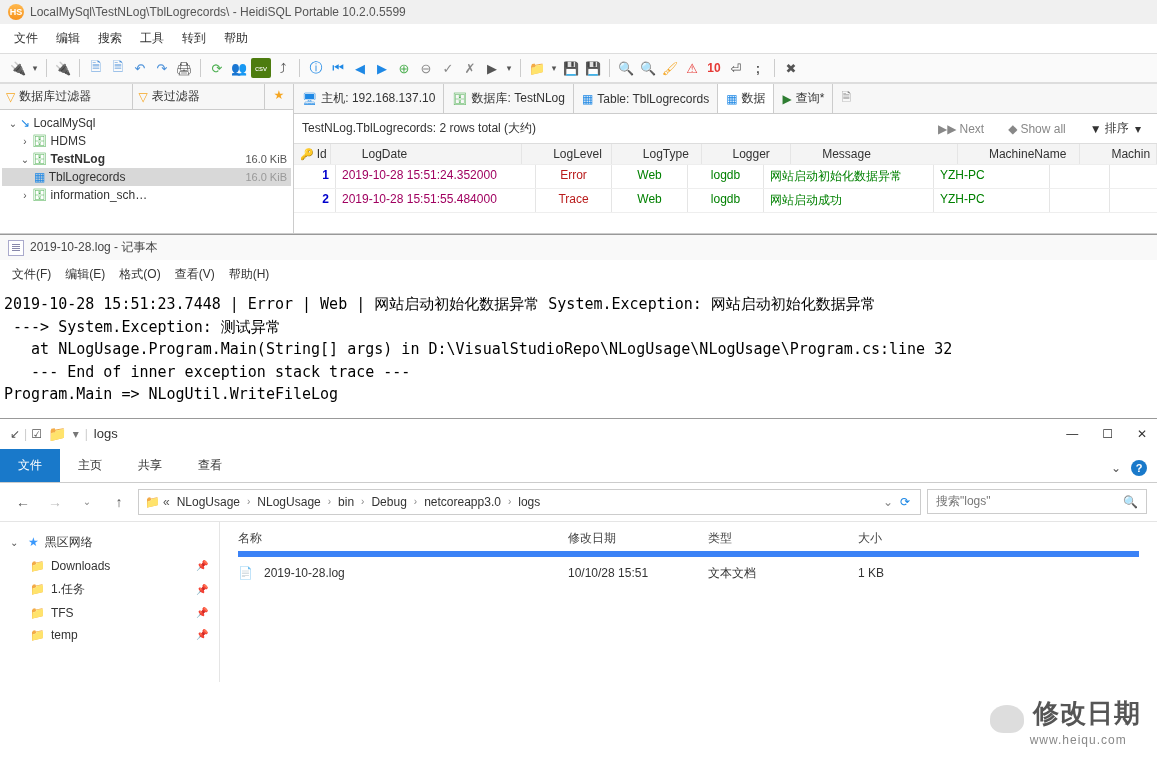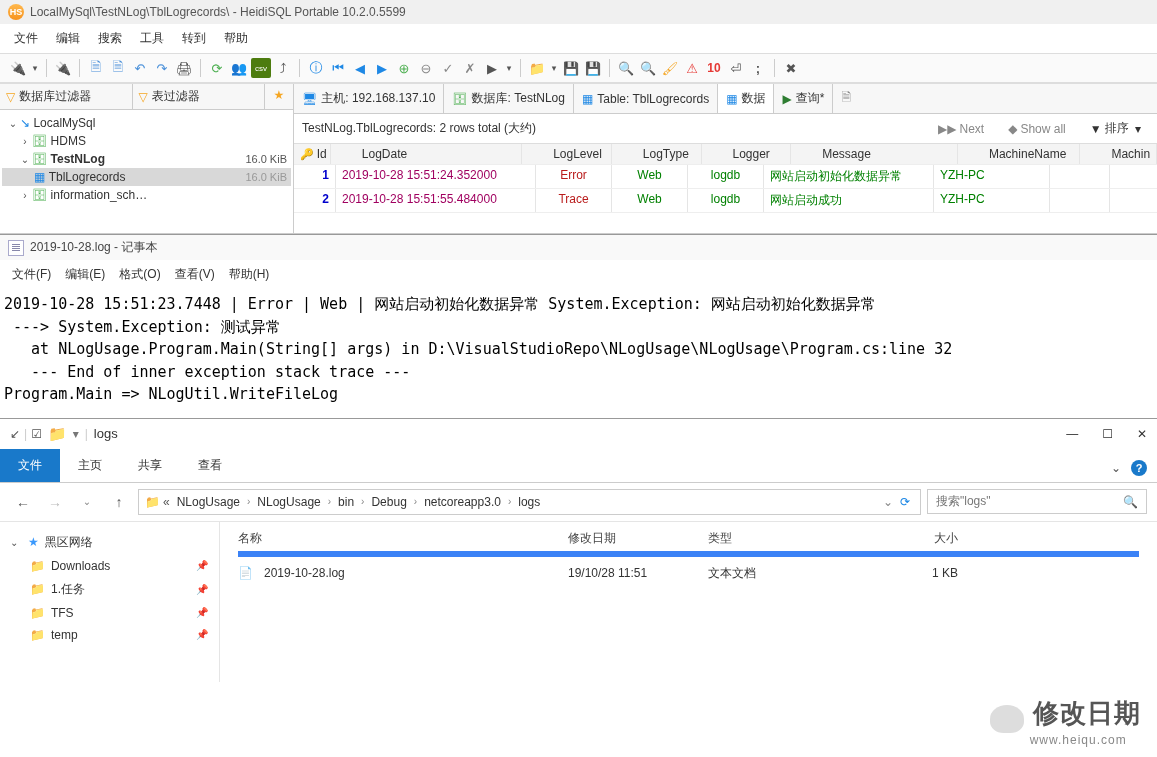--- a/index.html
+++ b/index.html
@@ -91,21 +91,21 @@
 .ex-nav .qchev { width:12px; font-size:10px; color:#555;}
 .ex-nav .star { color:#3b99fc;}
 .ex-nav .fld { color:#ffb900;}
 
 .ex-list { flex:1; padding:4px 18px;}
 .ex-cols { display:flex; border-bottom:6px solid #3b82f6; padding:4px 0; color:#444;}
 .ex-cols div { }
 .ec-name { width:330px;}
 .ec-date { width:140px;}
 .ec-type { width:150px;}
-.ec-size { width:100px; text-align:right;}
+.ec-size { width:100px; text-align:left;}
 .ex-item { display:flex; padding:8px 0; align-items:center;}
 .ex-item .file-ic { width:18px; color:#666; margin-right:8px;}
 
 .watermark { position:fixed; right:16px; bottom:10px; color:#555; text-align:left; pointer-events:none;}
 .watermark .wm-main { font-size:26px; font-weight:bold; letter-spacing:1px;}
 .watermark .wm-sub { font-size:12px; color:#888; letter-spacing:1px;}
 .watermark .wm-mush { display:inline-block; width:34px;height:28px;background:#ddd;border-radius:50% 50% 40% 40%;margin-right:6px;vertical-align:middle;}
 </style>
 </head>
 <body>
@@ -381,21 +381,21 @@
         <div class="ec-name">名称</div>
         <div class="ec-date">修改日期</div>
         <div class="ec-type">类型</div>
         <div class="ec-size">大小</div>
       </div>
       <div class="ex-item">
         <div class="ec-name" style="display:flex;align-items:center;">
           <span class="file-ic">📄</span>
           <span>2019-10-28.log</span>
         </div>
-        <div class="ec-date">19/10/28 11:51</div>
+        <div class="ec-date">10/10/28 15:51</div>
         <div class="ec-type">文本文档</div>
         <div class="ec-size">1 KB</div>
       </div>
     </div>
   </div>
 </div>
 
 <div class="watermark">
   <span class="wm-mush"></span>
   <span class="wm-main">修改日期</span><br>

